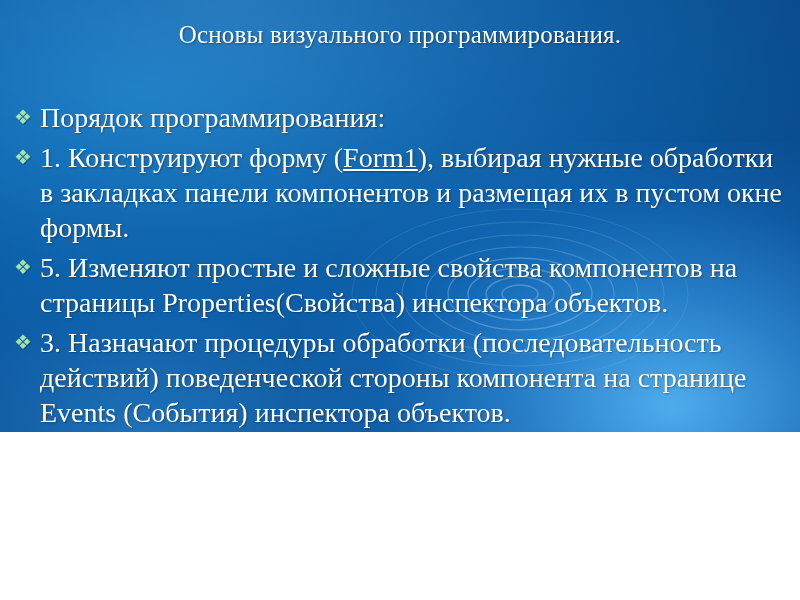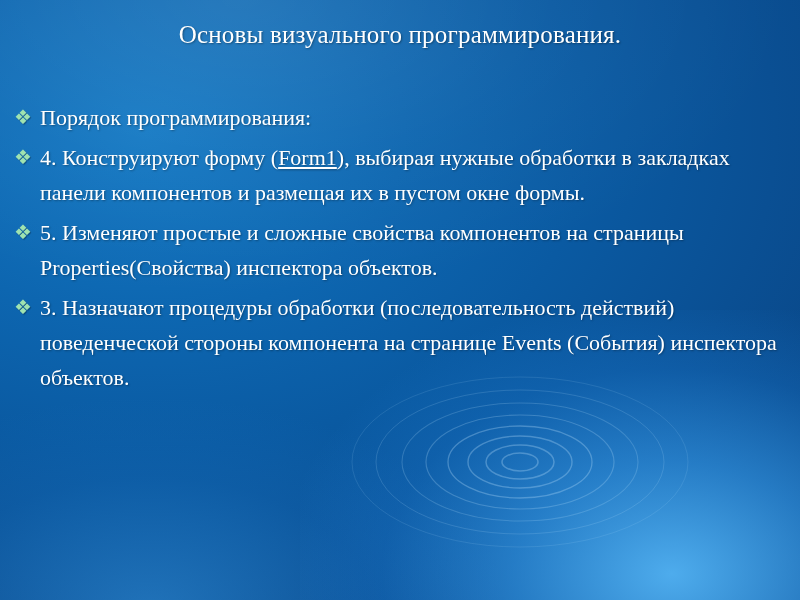--- a/index.html
+++ b/index.html
@@ -8,21 +8,21 @@
   }
   body {
     width: 800px;
     height: 600px;
     overflow: hidden;
     font-family: "Liberation Serif", serif;
   }
   .slide {
     position: relative;
     width: 800px;
-    height: 600px;
+    height: 432px;
     background: radial-gradient(ellipse at 18% 22%, #1479c4 0%, #0d66b0 28%, #0a5aa2 48%, #0a4f93 68%, #083f7c 100%);
     overflow: hidden;
   }
   
   .glow-br {
     position: absolute;
     right: -120px;
     bottom: -150px;
     width: 620px;
     height: 440px;
@@ -87,21 +87,21 @@
     padding-left: 4px;
     box-sizing: border-box;
     color: #9fe3b0;
     font-size: 20px;
     line-height: 35px;
     font-family: "DejaVu Sans", sans-serif;
     text-shadow: 1px 1px 1px rgba(0,0,0,0.3);
   }
   .bullet-text {
     flex: 1 1 auto;
-    font-size: 22px;
+    font-size: 28px;
     line-height: 35px;
     text-shadow: 1px 1px 2px rgba(0,0,0,0.32);
   }
   .bullet-text u { }
 </style>
 </head>
 <body>
 
 <div class="slide">
 
@@ -126,21 +126,21 @@
 
   <div class="title">Основы визуального программирования.</div>
 
   <div class="body-list">
       <div class="bullet-row">
         <span class="bullet-mark">❖</span>
         <div class="bullet-text"><span>Порядок программирования:</span></div>
       </div>
       <div class="bullet-row">
         <span class="bullet-mark">❖</span>
-        <div class="bullet-text"><span>4. Конструируют форму (</span><u>Form1</u><span>), выбирая нужные обработки в закладках панели компонентов и размещая их в пустом окне формы.</span></div>
+        <div class="bullet-text"><span>1. Конструируют форму (</span><u>Form1</u><span>), выбирая нужные обработки в закладках панели компонентов и размещая их в пустом окне формы.</span></div>
       </div>
       <div class="bullet-row">
         <span class="bullet-mark">❖</span>
         <div class="bullet-text"><span>5. Изменяют простые и сложные свойства компонентов на страницы Properties(Свойства) инспектора объектов.</span></div>
       </div>
       <div class="bullet-row">
         <span class="bullet-mark">❖</span>
         <div class="bullet-text"><span>3. Назначают процедуры обработки (последовательность действий) поведенческой стороны компонента на странице Events (События) инспектора объектов.</span></div>
       </div>
     </div>

